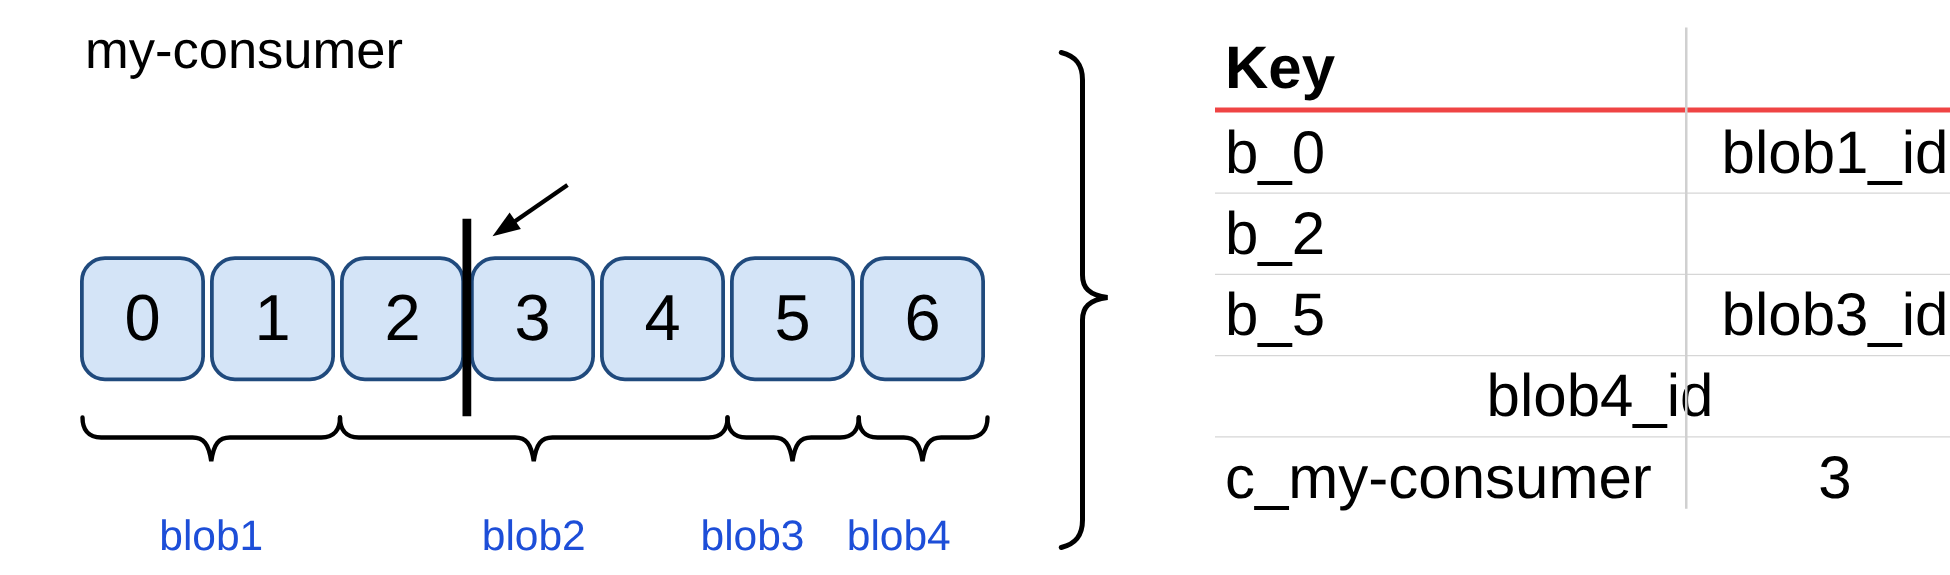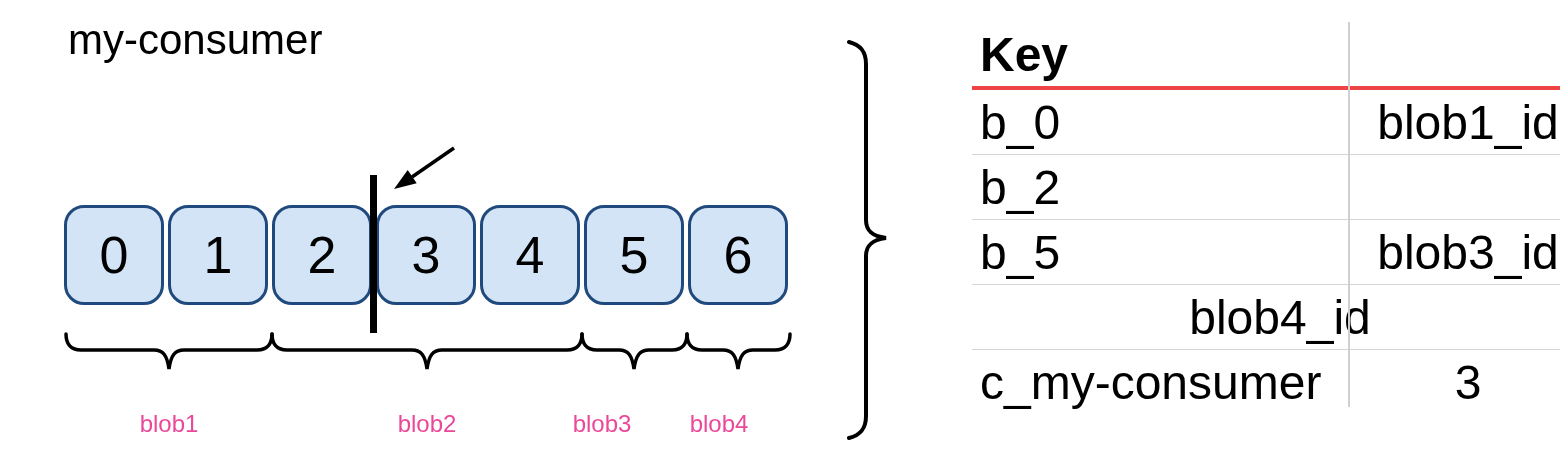--- a/index.html
+++ b/index.html
@@ -11,21 +11,21 @@
   .slot{
     position:absolute;top:205px;width:94px;height:94px;
     background:#d4e4f7;border:3.5px solid #204a7d;border-radius:20px;
     display:flex;align-items:center;justify-content:center;
     font-size:52px;color:#000;
   }
   .slot-0{left:24px;} .slot-1{left:128px;} .slot-2{left:232px;} .slot-3{left:336px;}
   .slot-4{left:440px;} .slot-5{left:544px;} .slot-6{left:648px;}
   .commit-bar{position:absolute;left:330px;top:175px;width:7px;height:158px;background:#000;}
   .overlay{position:absolute;left:0;top:0;width:1560px;height:460px;pointer-events:none;}
-  .blob-label{position:absolute;top:410px;transform:translateX(-50%);font-size:24px;color:#ec4899;white-space:nowrap;}
+  .blob-label{position:absolute;top:410px;transform:translateX(-50%);font-size:34px;color:#1d4ed8;white-space:nowrap;}
   .blob-label-1{left:129px;} .blob-label-2{left:387px;} .blob-label-3{left:562px;} .blob-label-4{left:679px;}
 
   .kv-table{position:absolute;left:932px;top:22px;width:616px;font-size:48px;}
   .kv-header{display:flex;height:64px;align-items:center;border-bottom:4px solid #ef4444;font-weight:bold;}
   .kv-row{display:flex;height:64px;align-items:center;border-bottom:1.5px solid #d6d6d6;}
   .kv-row:last-child{border-bottom:none;justify-content:space-between;}
   .key-col{width:376px;padding-left:8px;box-sizing:border-box;text-align:left;}
   .value-col{flex:1;text-align:center;}
   .col-divider{position:absolute;left:376px;top:0;width:1.5px;height:385px;background:#d0d0d0;}
 </style>

